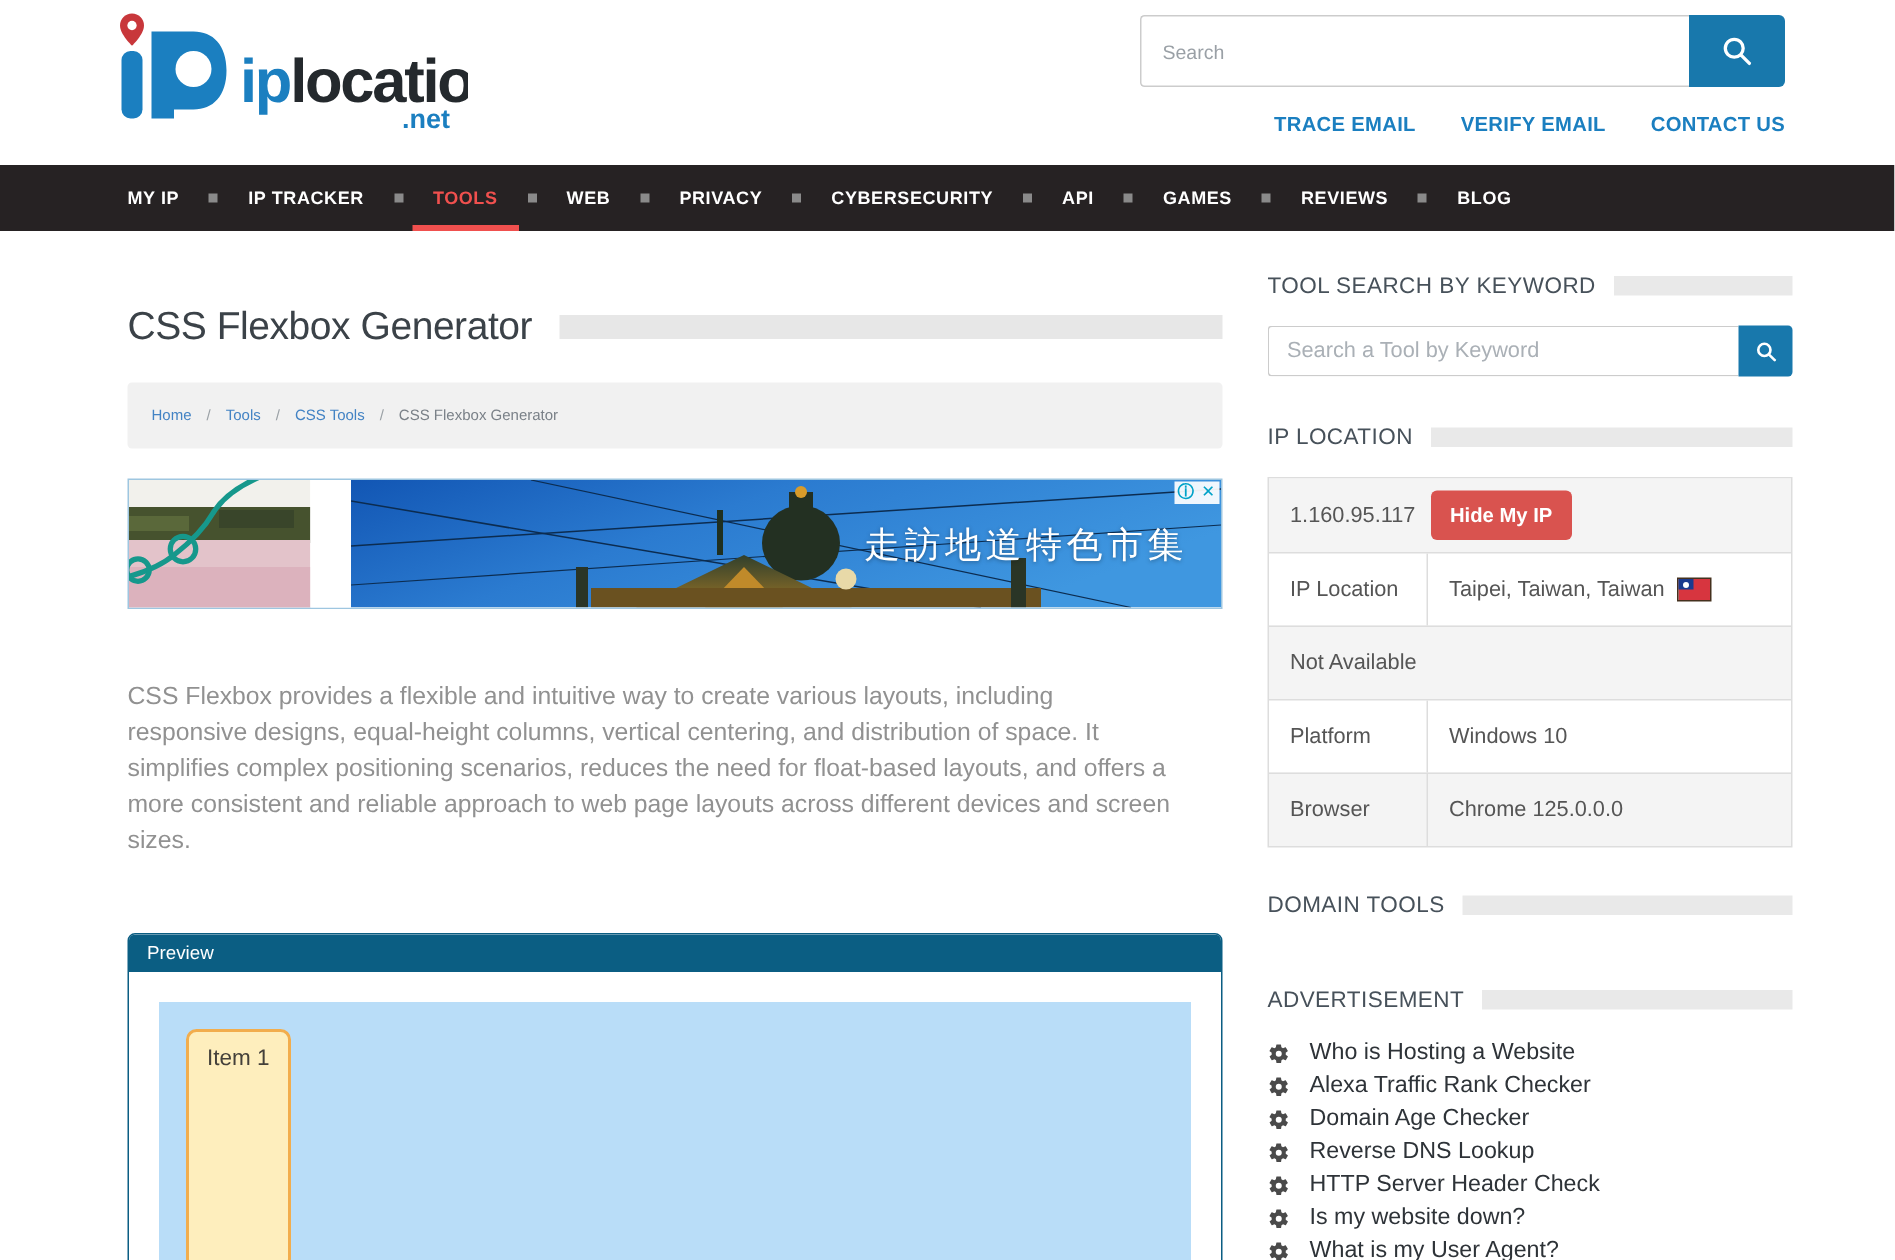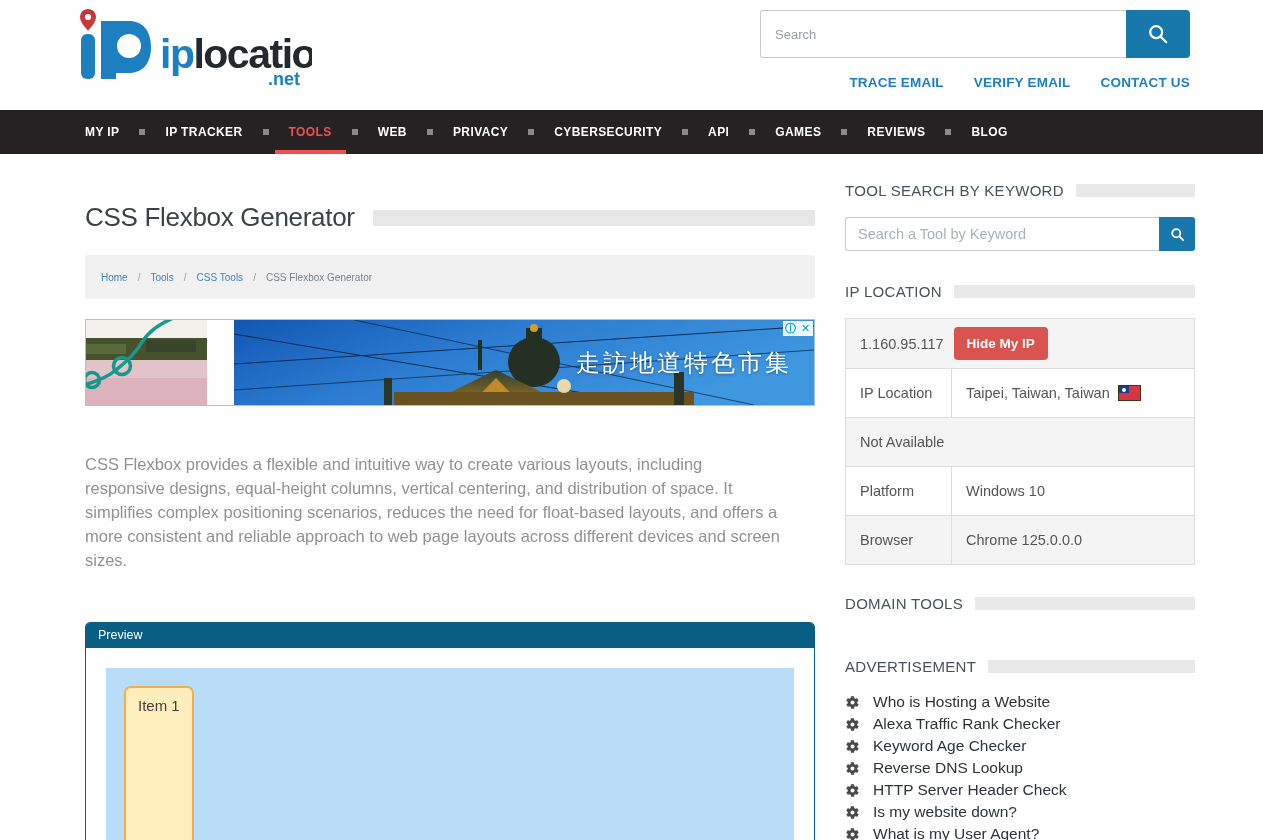--- a/index.html
+++ b/index.html
@@ -316,21 +316,21 @@
             </svg>
           </span>
         <span>Alexa Traffic Rank Checker</span>
       </li>
       <li>
         <span class="gear">
             <svg width="15" height="15" viewBox="0 0 24 24">
               <path fill="#4a4a4a" d="M19.4 13a7.5 7.5 0 0 0 .1-1 7.5 7.5 0 0 0-.1-1l2.1-1.6a.5.5 0 0 0 .1-.6l-2-3.5a.5.5 0 0 0-.6-.2l-2.5 1a7.6 7.6 0 0 0-1.7-1l-.4-2.6a.5.5 0 0 0-.5-.4h-4a.5.5 0 0 0-.5.4l-.4 2.6a7.6 7.6 0 0 0-1.7 1l-2.5-1a.5.5 0 0 0-.6.2l-2 3.5a.5.5 0 0 0 .1.6L4.5 11a7.5 7.5 0 0 0-.1 1 7.5 7.5 0 0 0 .1 1l-2.1 1.6a.5.5 0 0 0-.1.6l2 3.5a.5.5 0 0 0 .6.2l2.5-1a7.6 7.6 0 0 0 1.7 1l.4 2.6a.5.5 0 0 0 .5.4h4a.5.5 0 0 0 .5-.4l.4-2.6a7.6 7.6 0 0 0 1.7-1l2.5 1a.5.5 0 0 0 .6-.2l2-3.5a.5.5 0 0 0-.1-.6L19.4 13zM12 15.2A3.2 3.2 0 1 1 15.2 12 3.2 3.2 0 0 1 12 15.2z"></path>
             </svg>
           </span>
-        <span>Keyword Age Checker</span>
+        <span>Domain Age Checker</span>
       </li>
       <li>
         <span class="gear">
             <svg width="15" height="15" viewBox="0 0 24 24">
               <path fill="#4a4a4a" d="M19.4 13a7.5 7.5 0 0 0 .1-1 7.5 7.5 0 0 0-.1-1l2.1-1.6a.5.5 0 0 0 .1-.6l-2-3.5a.5.5 0 0 0-.6-.2l-2.5 1a7.6 7.6 0 0 0-1.7-1l-.4-2.6a.5.5 0 0 0-.5-.4h-4a.5.5 0 0 0-.5.4l-.4 2.6a7.6 7.6 0 0 0-1.7 1l-2.5-1a.5.5 0 0 0-.6.2l-2 3.5a.5.5 0 0 0 .1.6L4.5 11a7.5 7.5 0 0 0-.1 1 7.5 7.5 0 0 0 .1 1l-2.1 1.6a.5.5 0 0 0-.1.6l2 3.5a.5.5 0 0 0 .6.2l2.5-1a7.6 7.6 0 0 0 1.7 1l.4 2.6a.5.5 0 0 0 .5.4h4a.5.5 0 0 0 .5-.4l.4-2.6a7.6 7.6 0 0 0 1.7-1l2.5 1a.5.5 0 0 0 .6-.2l2-3.5a.5.5 0 0 0-.1-.6L19.4 13zM12 15.2A3.2 3.2 0 1 1 15.2 12 3.2 3.2 0 0 1 12 15.2z"></path>
             </svg>
           </span>
         <span>Reverse DNS Lookup</span>
       </li>
       <li>

